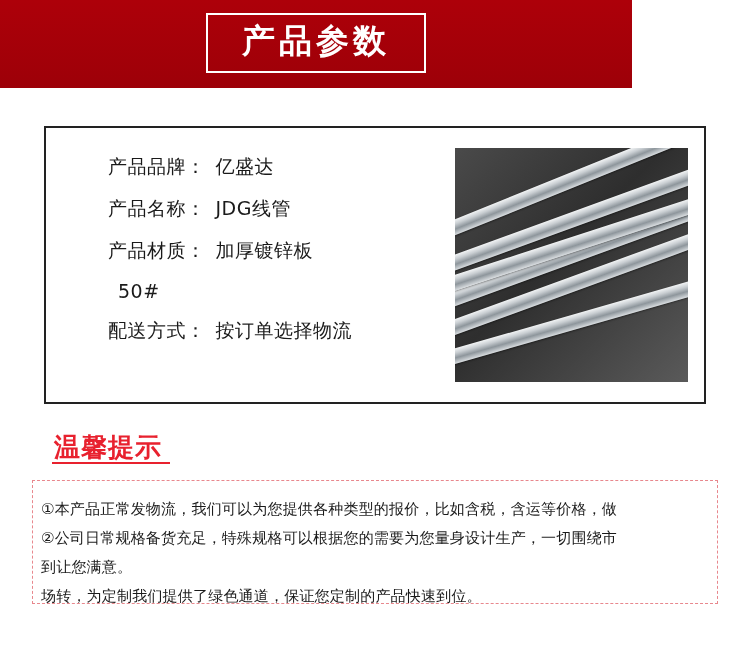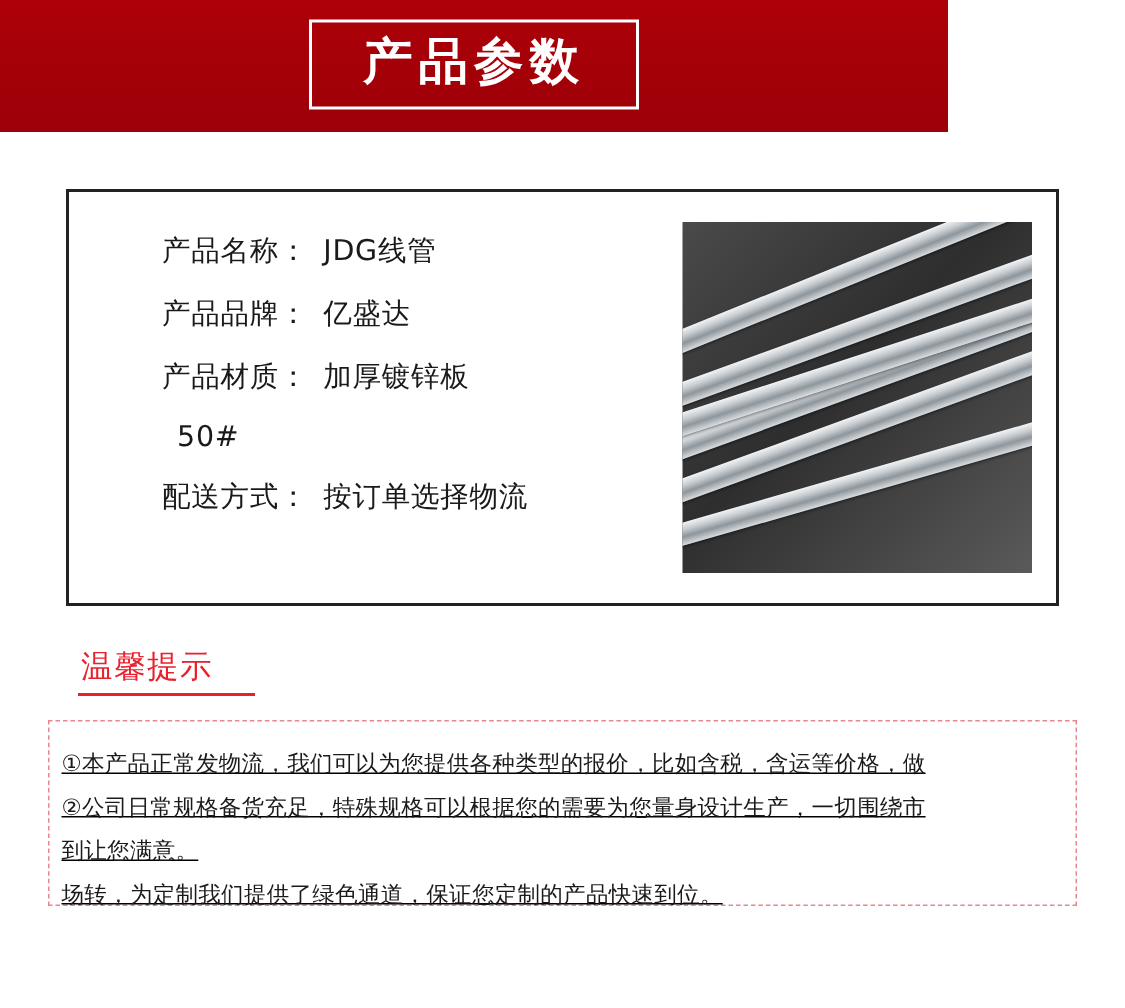--- a/index.html
+++ b/index.html
@@ -120,22 +120,22 @@
     background: radial-gradient(circle at 40% 40%, #9aa1a6 0%, #6d7479 55%, #bcc2c6 100%);
     border: 1px solid #d8dcdf;
     box-sizing: border-box;
   }
 
   
   .tips-title {
     position: absolute;
     left: 54px;
     top: 430px;
-    font-size: 21px;
-    font-weight: normal;
+    font-size: 26px;
+    font-weight: bold;
     color: #e8212e;
     letter-spacing: 1px;
     font-family: "DejaVu Sans", "Liberation Sans", sans-serif;
   }
   .tips-underline {
     position: absolute;
     left: 52px;
     top: 462px;
     width: 118px;
     height: 2px;
@@ -143,21 +143,20 @@
   }
   .tips-box {
     position: absolute;
     left: 32px;
     top: 480px;
     width: 686px;
     height: 124px;
     border: 1px dashed #e8878d;
     box-sizing: border-box;
     padding: 14px 18px 10px 8px;
-    text-decoration: underline;
   }
   .tip-line {
     font-size: 15px;
     color: #1a1a1a;
     line-height: 29px;
     font-family: "DejaVu Sans", "Liberation Sans", sans-serif;
     letter-spacing: 0.2px;
   }
 </style>
 </head>
@@ -169,26 +168,26 @@
     <div class="banner-frame">
       <div class="banner-title">产品参数</div>
     </div>
   </div>
 
   <div class="spec-card">
     <div class="spec-inner">
 
       <div class="spec-list">
         <div class="spec-row">
+          <span class="spec-label">产品品牌：</span>
+          <span class="spec-value">亿盛达</span>
+        </div>
+        <div class="spec-row">
           <span class="spec-label">产品名称：</span>
           <span class="spec-value">JDG线管</span>
-        </div>
-        <div class="spec-row">
-          <span class="spec-label">产品品牌：</span>
-          <span class="spec-value">亿盛达</span>
         </div>
         <div class="spec-row">
           <span class="spec-label">产品材质：</span>
           <span class="spec-value">加厚镀锌板</span>
         </div>
         <div class="spec-row">
           <span class="spec-value">50#</span>
         </div>
         <div class="spec-row">
           <span class="spec-label">配送方式：</span>

